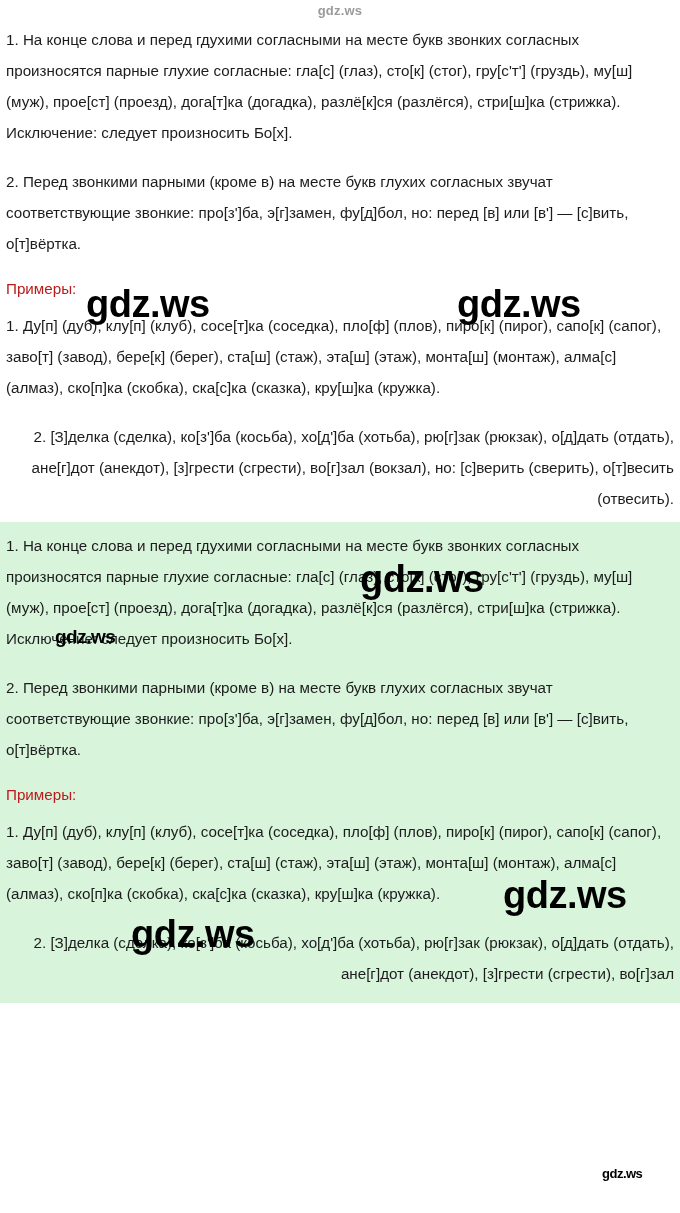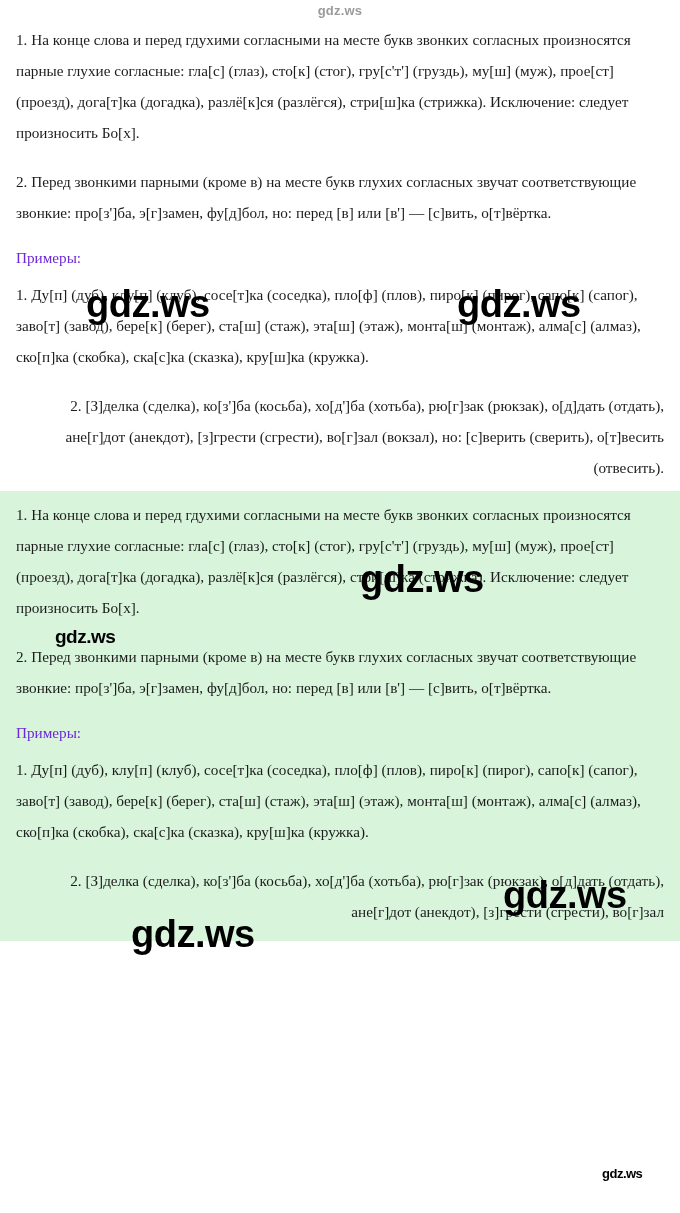--- a/index.html
+++ b/index.html
@@ -23,23 +23,22 @@
   .top-watermark {
     text-align: center;
     font-family: "Liberation Sans", sans-serif;
     font-size: 13px;
     font-weight: bold;
     color: #9b9b9b;
     padding-top: 3px;
     letter-spacing: 0.2px;
   }
   .section {
-    padding: 0 16px;
+    padding: 0 6px;
     box-sizing: border-box;
-    font-family: Liberation Serif, serif;
   }
   .section.white {
     background: #ffffff;
     padding-top: 6px;
     padding-bottom: 8px;
   }
   .section.green {
     background: #d8f5dc;
     padding-top: 8px;
     padding-bottom: 14px;
@@ -55,21 +54,21 @@
     margin-bottom: 14px;
   }
   .para:last-child {
     margin-bottom: 0;
     text-align: right;
   }
   .label {
     font-size: 15.2px;
     line-height: 31px;
     margin: 0 0 6px 0;
-    color: #6d28d9;
+    color: #b91c1c;
   }
   
   .wm {
     position: absolute;
     font-family: "Liberation Sans", sans-serif;
     font-weight: bold;
     color: #000000;
     pointer-events: none;
     white-space: nowrap;
     letter-spacing: -0.5px;

